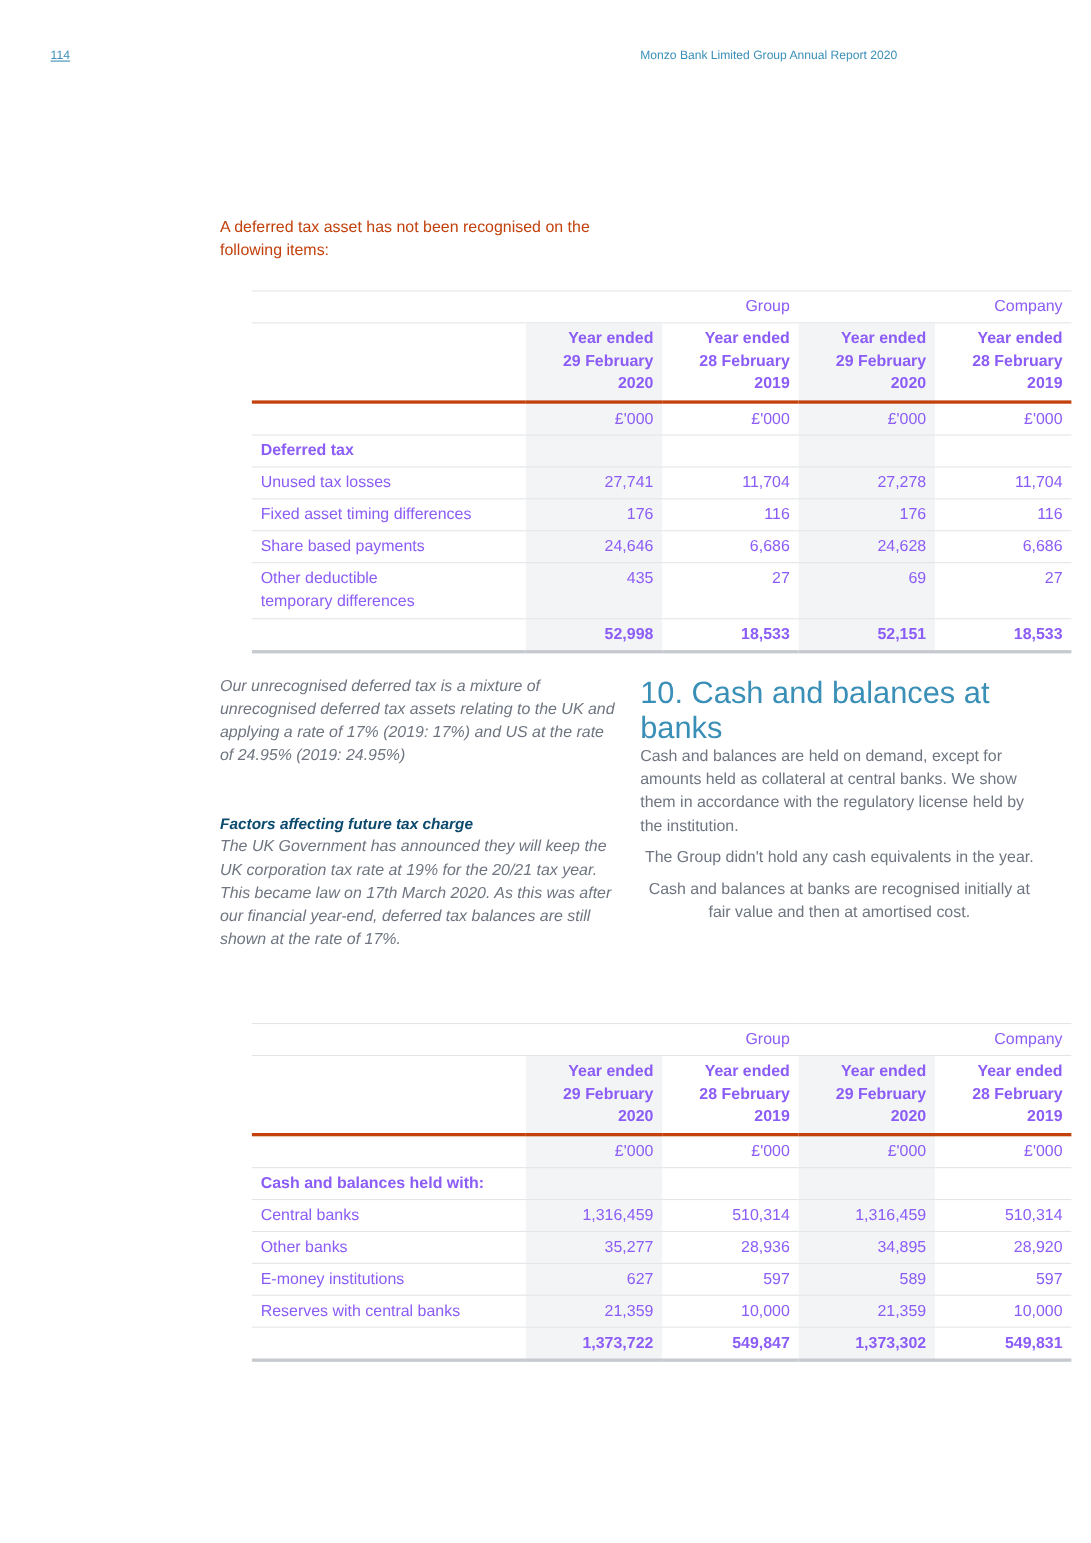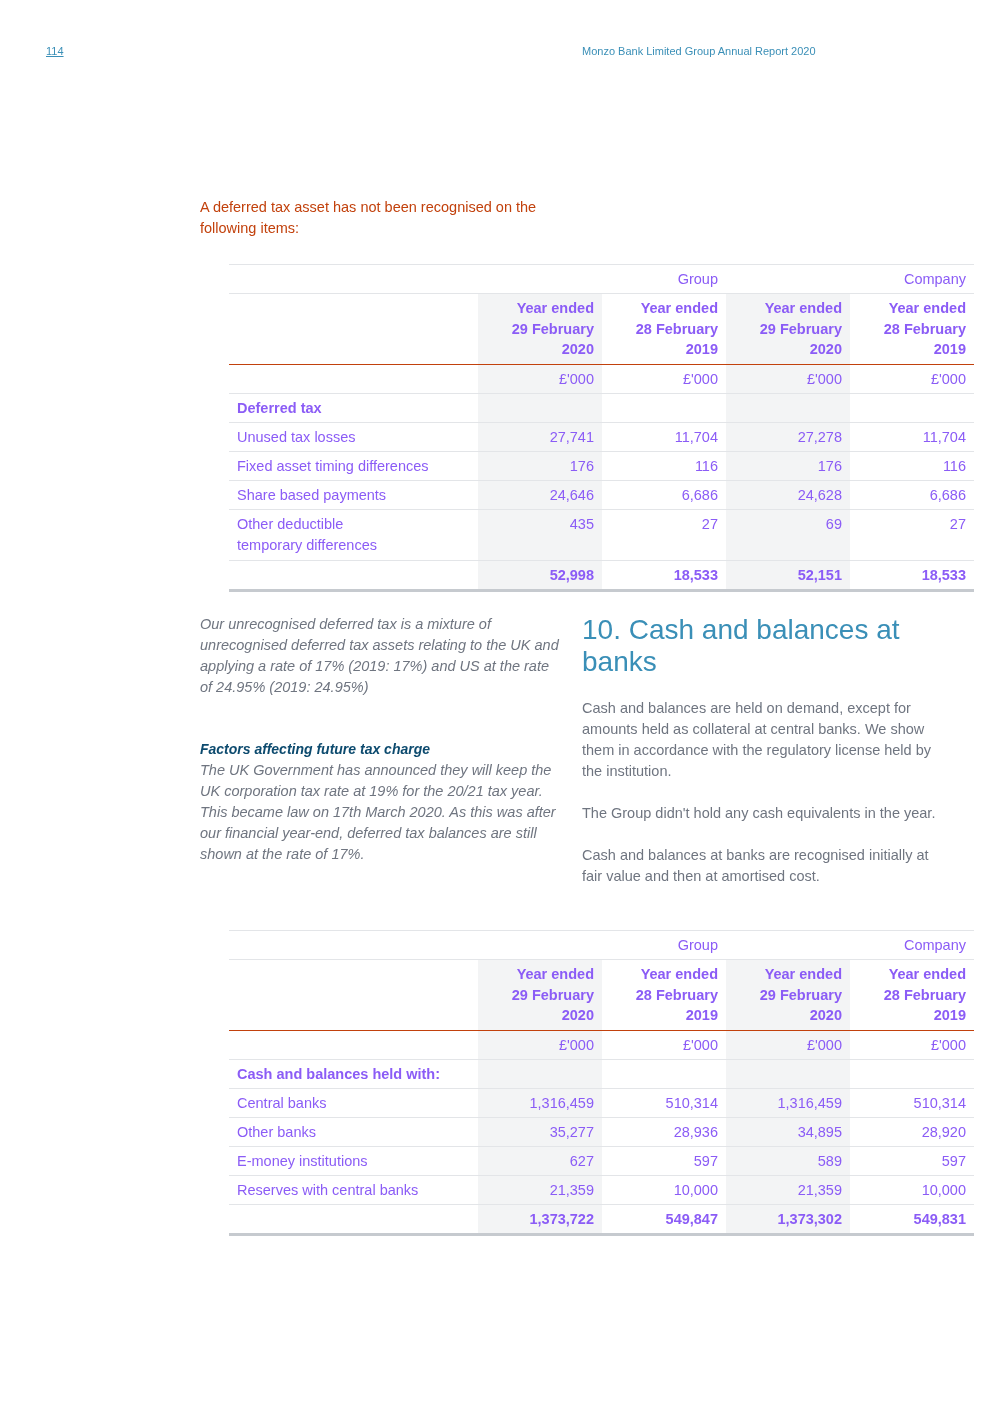--- a/index.html
+++ b/index.html
@@ -6,33 +6,33 @@
   body { width:992px; height:1403px; position:relative; font-family:"Liberation Sans", sans-serif; color:#6f7580; overflow:hidden; }
   .hdr-num { position:absolute; left:46px; top:45px; font-size:11px; color:#3a8fb7;text-decoration:underline; }
   .hdr-title { position:absolute; left:582px; top:45px; font-size:11px; color:#3a8fb7;text-align:right; }
   .intro { position:absolute; left:200px; top:197px; width:370px; font-size:14.5px; line-height:21px; color:#c2410c; }
   table.fin { position:absolute; left:200px; width:745px; border-collapse:collapse; font-size:14.5px; color:#8b5cf6;margin-left:29px; }
   table.fin td { padding:0 8px; height:28px; border-bottom:1px solid #e3e5e8; text-align:right; vertical-align:middle; }
   table.fin td.lbl { text-align:left; width:233px; }
   table.fin td.num { width:108px; }
   table.fin td.shade { background:#f3f4f5; }
   table.fin tr.grp td { height:28px; border-top:1px solid #e3e5e8; }
-  table.fin tr.colhdr td { font-weight:bold; line-height:20.5px; padding-top:4px; padding-bottom:4px; height:auto; border-bottom:1px solid #c2410c; vertical-align:top; }
+  table.fin tr.colhdr td { font-weight:bold; line-height:20.5px; padding-top:4px; padding-bottom:4px; height:auto; border-bottom:3px solid #c2410c; vertical-align:top; }
   table.fin tr.section td { font-weight:bold; }
   table.fin tr.total td { font-weight:bold; border-bottom:3px solid #c6cacf; }
   table.fin tr.multi td { vertical-align:top; padding-top:4px; padding-bottom:4px; line-height:21px; }
   .col-left { position:absolute; left:200px; top:614px; width:365px; font-size:14.5px; line-height:21px; color:#6f7580; }
   .col-left p { margin:0;font-style:italic; }
   .subhead { margin-top:41px !important; font-weight:bold; color:#0c4a6e; font-size:14px; }
   .col-left .para2 { }
   .col-right { position:absolute; left:582px; top:614px; width:362px; font-size:14.5px; line-height:21px; color:#6f7580; }
   .col-right h2 { margin:0; font-weight:normal; color:#3a8fb7; font-size:28px; line-height:32px; }
   .col-right p { margin:0; }
-  .col-right .p1 { margin-top:20px; }
-  .col-right .pn { margin-top:21px; }
+  .col-right .p1 { }
+  .col-right .pn { margin-top:8px;text-align:center; }
 </style>
 </head>
 <body>
 
 <div class="hdr-num">114</div>
 <div class="hdr-title">Monzo Bank Limited Group Annual Report 2020</div>
 
 <div class="intro">A deferred tax asset has not been recognised on the following items:</div>
 
 <table class="fin" style="top:264px;">

